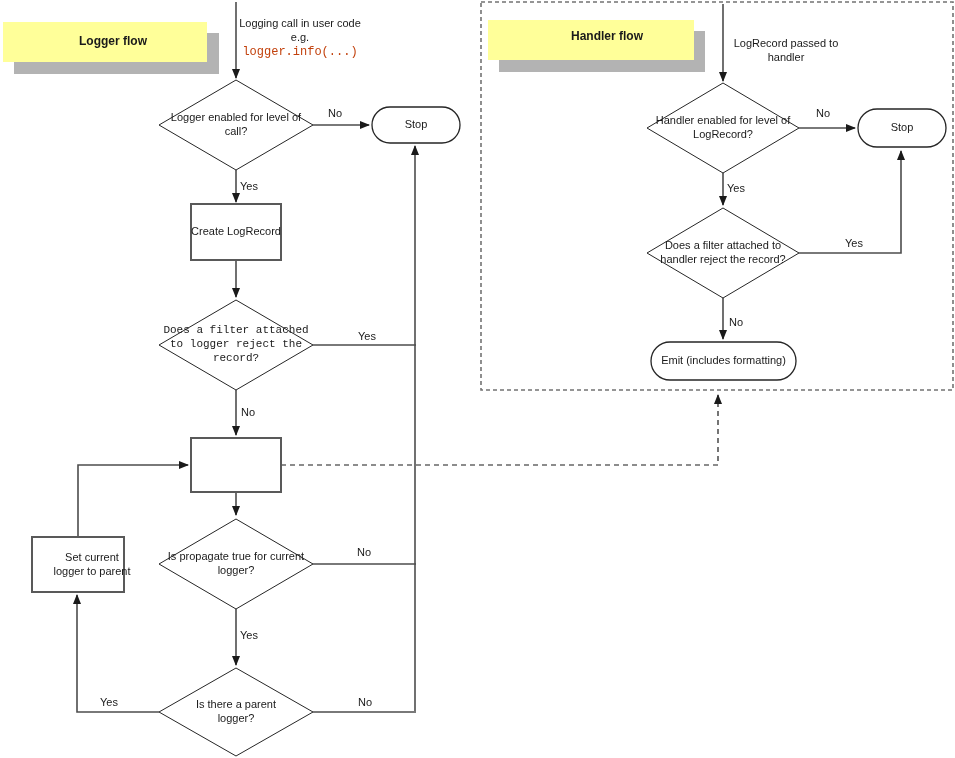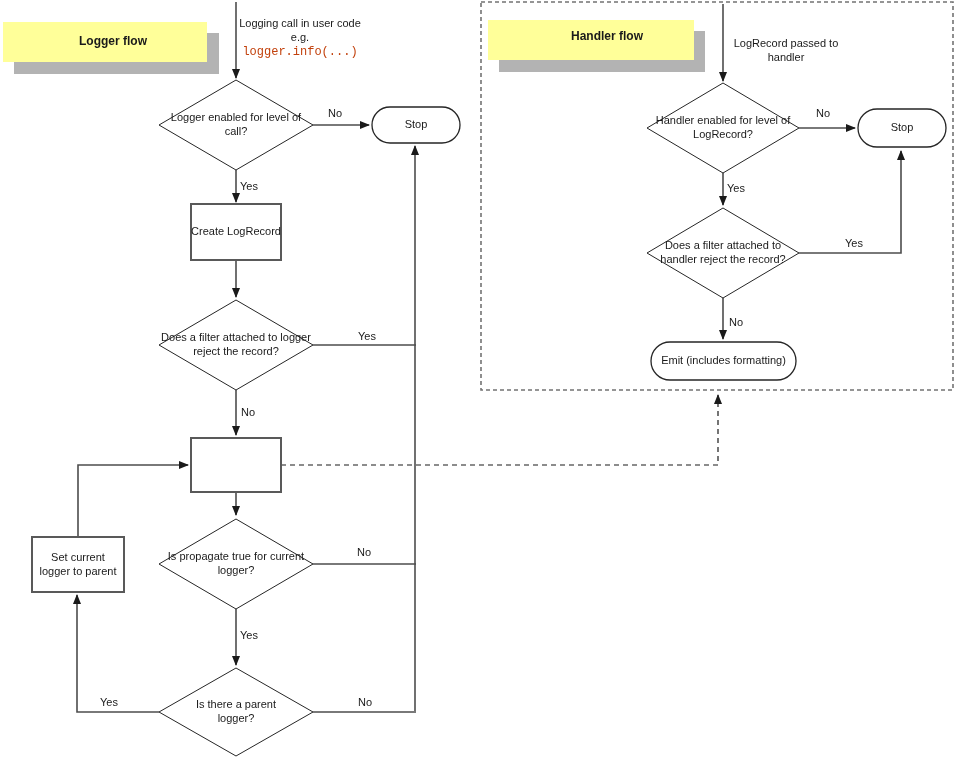--- a/index.html
+++ b/index.html
@@ -106,24 +106,24 @@
     <span class="code">logger.info(...)</span>
   </div>
 
   <div class="entry-text" style="left:726px;top:36px;width:120px;">
     <span>LogRecord passed to handler</span>
   </div>
 
   <div class="txt" style="left:166px;top:103px;width:140px;height:44px;">Logger enabled for level of call?</div>
   <div class="txt" style="left:372px;top:107px;width:88px;height:36px;">Stop</div>
   <div class="txt" style="left:191px;top:204px;width:90px;height:56px;border-radius:22px;">Create LogRecord</div>
-  <div class="txt" style="left:161px;top:323px;width:150px;height:44px;">Does a filter attached to logger reject the record?</div>
+  <div class="txt" style="left:161px;top:323px;width:150px;height:44px;font-family:Liberation Mono, monospace;">Does a filter attached to logger reject the record?</div>
   <div class="txt" style="left:161px;top:542px;width:150px;height:44px;">Is propagate true for current logger?</div>
   <div class="txt" style="left:186px;top:690px;width:100px;height:44px;">Is there a parent logger?</div>
-  <div class="txt" style="left:38px;top:537px;width:80px;height:55px;">Set current logger to parent</div>
+  <div class="txt" style="left:52px;top:537px;width:80px;height:55px;">Set current logger to parent</div>
 
   <div class="txt" style="left:650px;top:106px;width:146px;height:44px;">Handler enabled for level of LogRecord?</div>
   <div class="txt" style="left:858px;top:109px;width:88px;height:38px;">Stop</div>
   <div class="txt" style="left:648px;top:231px;width:150px;height:44px;">Does a filter attached to handler reject the record?</div>
   <div class="txt" style="left:651px;top:342px;width:145px;height:38px;">Emit (includes formatting)</div>
 
   <div class="lbl" style="left:328px;top:108px;">No</div>
   <div class="lbl" style="left:240px;top:181px;">Yes</div>
   <div class="lbl" style="left:358px;top:331px;">Yes</div>
   <div class="lbl" style="left:241px;top:407px;">No</div>

